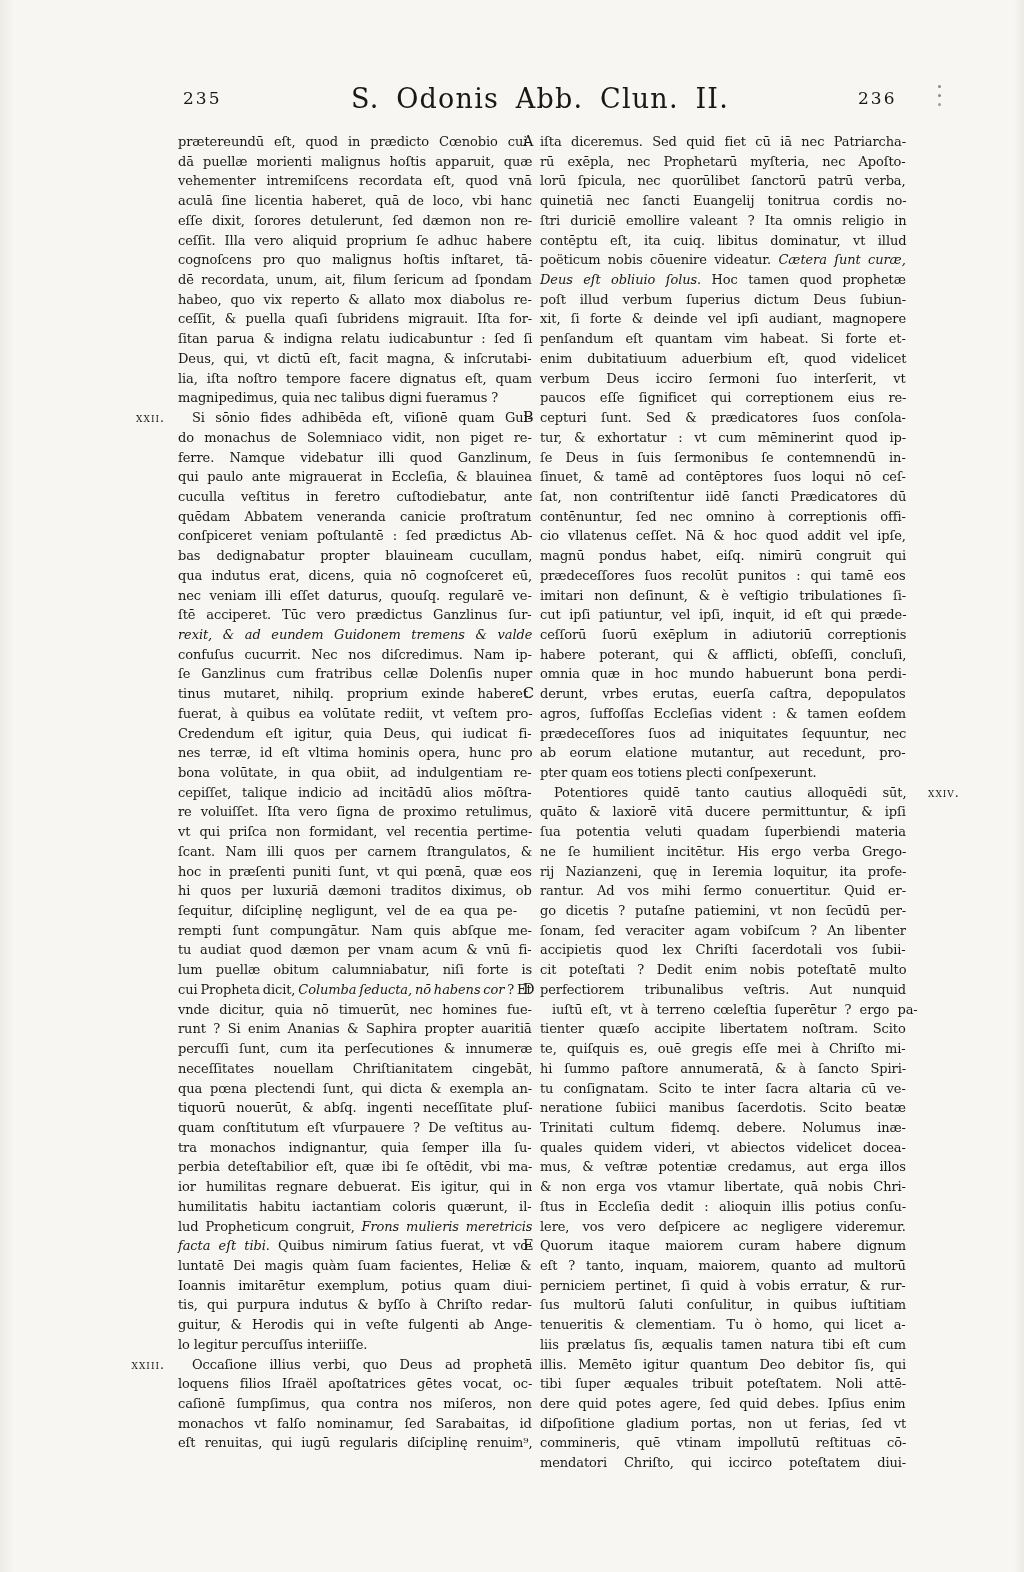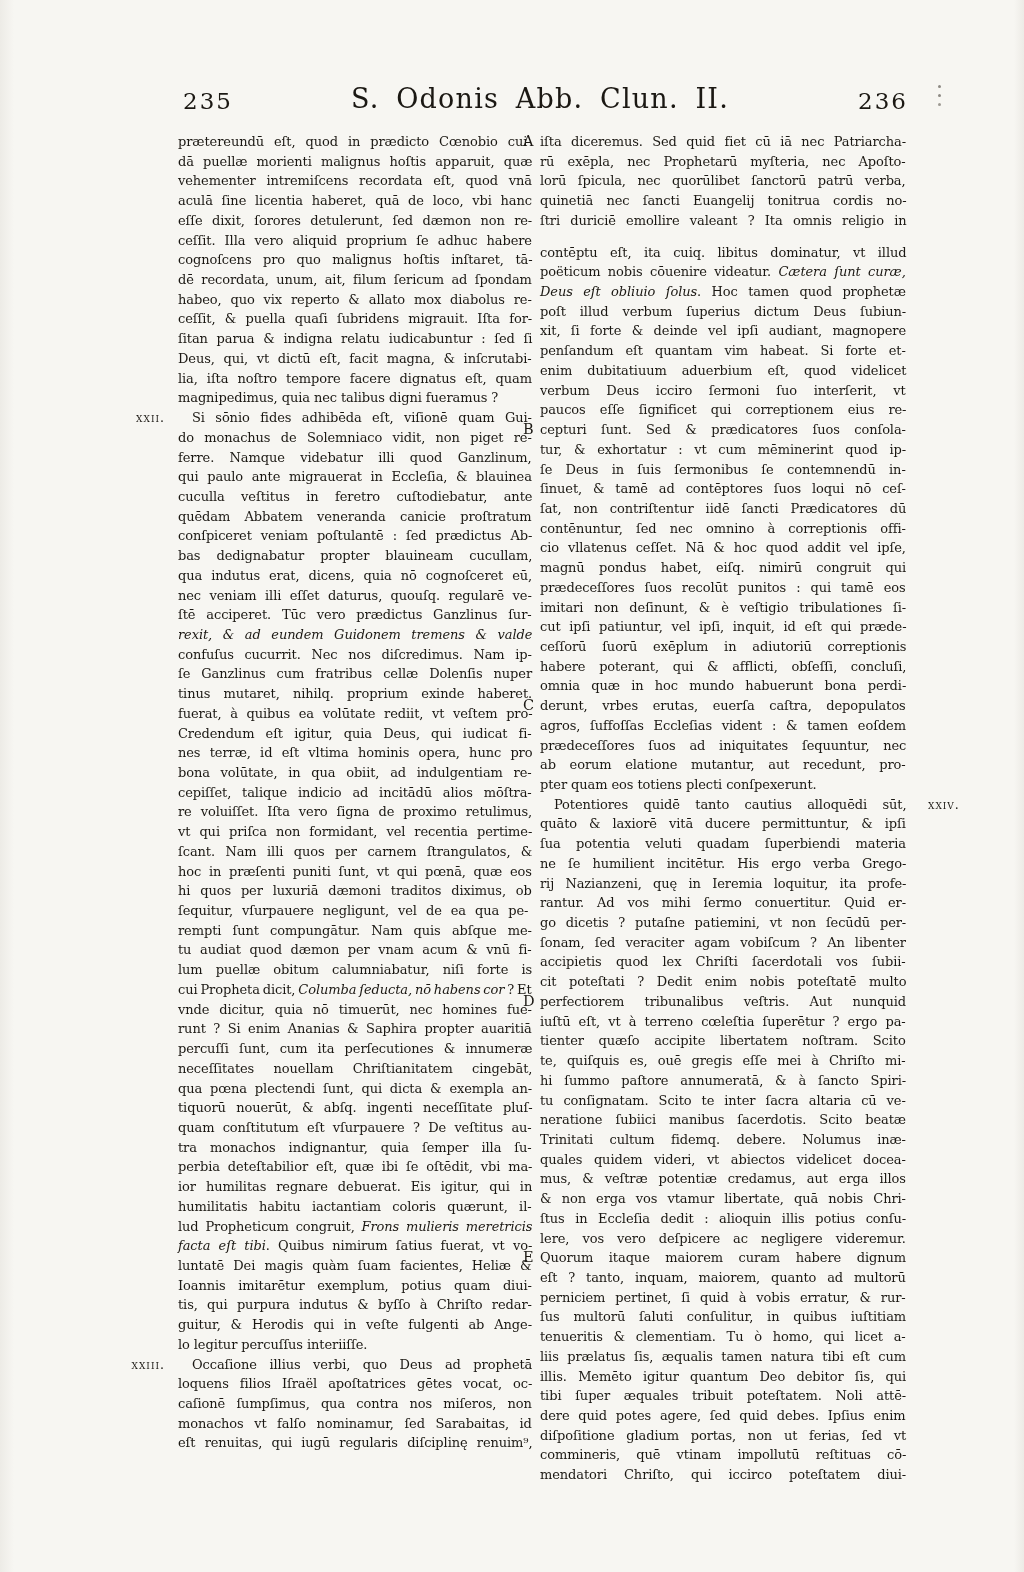--- a/index.html
+++ b/index.html
@@ -1,21 +1,21 @@
 <!DOCTYPE html>
 <html><head>
 <meta charset="utf-8">
 <style>
   html,body{margin:0;padding:0;background:#efeeea;}
   .page{position:relative;width:1024px;height:1572px;background:#f7f6f2;overflow:hidden;
         font-family:"DejaVu Serif", serif;color:#1b1813;
         background-image:linear-gradient(90deg, #edebe6 0px, rgba(247,246,242,0) 14px),
                          linear-gradient(270deg, #edebe6 0px, rgba(247,246,242,0) 10px);}
   .page-header{position:absolute;left:0;top:0;width:100%;height:130px;}
-  .folio{position:absolute;top:88px;font-size:23px;letter-spacing:2px;text-align:center;}
+  .folio{position:absolute;top:88px;font-size:17px;letter-spacing:2px;text-align:center;}
   .folio-left{left:183px;}
   .folio-right{left:858px;}
   .running-title{position:absolute;left:540px;top:83px;transform:translateX(-50%);
                  font-size:27px;letter-spacing:1.2px;word-spacing:7px;white-space:nowrap;}
   .column{position:absolute;top:132px;font-size:13px;}
   .column-left{left:178px;width:354px;}
   .column-right{left:540px;width:366px;}
   .line{position:relative;height:19.72px;line-height:19.72px;white-space:nowrap;}
   .lt{white-space:nowrap;letter-spacing:-0.1px;}
   .para-start .lt{margin-left:14px;}
@@ -72,21 +72,21 @@
       <div class="line" style="word-spacing: 4.625px;"><span class="lt">fuerat, à quibus ea volūtate rediit, vt veſtem pro-</span></div>
       <div class="line" style="word-spacing: 7.14286px;"><span class="lt">Credendum eſt igitur, quia Deus, qui iudicat fi-</span></div>
       <div class="line" style="word-spacing: 5.25px;"><span class="lt">nes terræ, id eſt vltima hominis opera, hunc pro</span></div>
       <div class="line" style="word-spacing: 6.71429px;"><span class="lt">bona volūtate, in qua obiit, ad indulgentiam re-</span></div>
       <div class="line" style="word-spacing: 6.83333px;"><span class="lt">cepiſſet, talique indicio ad incitādū alios mōſtra-</span></div>
       <div class="line" style="word-spacing: 5px;"><span class="lt">re voluiſſet. Iſta vero ſigna de proximo retulimus,</span></div>
       <div class="line" style="word-spacing: 5px;"><span class="lt">vt qui priſca non formidant, vel recentia pertime-</span></div>
       <div class="line" style="word-spacing: 6.42857px;"><span class="lt">ſcant. Nam illi quos per carnem ſtrangulatos, &amp;</span></div>
       <div class="line" style="word-spacing: 3.66667px;"><span class="lt">hoc in præſenti puniti ſunt, vt qui pœnā, quæ eos</span></div>
       <div class="line" style="word-spacing: 5.85714px;"><span class="lt">hi quos per luxuriā dæmoni traditos diximus, ob</span></div>
-      <div class="line" style="word-spacing: 5px;"><span class="lt">ſequitur, vſurpauere negligunt, vel de ea qua pe-</span></div>
+      <div class="line" style="word-spacing: 5px;"><span class="lt">ſequitur, diſciplinę negligunt, vel de ea qua pe-</span></div>
       <div class="line" style="word-spacing: 7.16667px;"><span class="lt">rempti ſunt compungātur. Nam quis abſque me-</span></div>
       <div class="line" style="word-spacing: 4.55556px;"><span class="lt">tu audiat quod dæmon per vnam acum &amp; vnū fi-</span></div>
       <div class="line" style="word-spacing: 9.16667px;"><span class="lt">lum puellæ obitum calumniabatur, niſi forte is</span></div>
       <div class="line" style="word-spacing: -1.11111px;"><span class="lt">cui Propheta dicit, <i>Columba ſeducta, nō habens cor</i> ? Et</span></div>
       <div class="line" style="word-spacing: 5.85714px;"><span class="lt">vnde dicitur, quia nō timuerūt, nec homines fue-</span></div>
       <div class="line" style="word-spacing: 3.5px;"><span class="lt">runt ? Si enim Ananias &amp; Saphira propter auaritiā</span></div>
       <div class="line" style="word-spacing: 6.16667px;"><span class="lt">percuſſi ſunt, cum ita perſecutiones &amp; innumeræ</span></div>
       <div class="line" style="word-spacing: 15.3333px;"><span class="lt">neceſſitates nouellam Chriſtianitatem cingebāt,</span></div>
       <div class="line" style="word-spacing: 3.875px;"><span class="lt">qua pœna plectendi ſunt, qui dicta &amp; exempla an-</span></div>
       <div class="line" style="word-spacing: 6.33333px;"><span class="lt">tiquorū nouerūt, &amp; abſq. ingenti neceſſitate pluſ-</span></div>
@@ -108,21 +108,21 @@
       <div class="line" style="word-spacing: 6.5px;"><span class="lt">monachos vt falſo nominamur, ſed Sarabaitas, id</span></div>
       <div class="line" style="word-spacing: 5.16667px;"><span class="lt">eſt renuitas, qui iugū regularis diſciplinę renuim⁹,</span></div>
     </div>
 
   <div class="column column-right">
       <div class="line" style="word-spacing: 5.375px;"><span class="lt">iſta diceremus. Sed quid fiet cū iā nec Patriarcha-</span><span class="gutter-letter">A</span></div>
       <div class="line" style="word-spacing: 9.16667px;"><span class="lt">rū exēpla, nec Prophetarū myſteria, nec Apoſto-</span></div>
       <div class="line" style="word-spacing: 7.5px;"><span class="lt">lorū ſpicula, nec quorūlibet ſanctorū patrū verba,</span></div>
       <div class="line" style="word-spacing: 9.16667px;"><span class="lt">quinetiā nec ſancti Euangelij tonitrua cordis no-</span></div>
       <div class="line" style="word-spacing: 6.25px;"><span class="lt">ſtri duriciē emollire valeant ? Ita omnis religio in</span></div>
-      <div class="line" style="word-spacing: 8.42857px; margin-top: 12px;"><span class="lt">contēptu eſt, ita cuiq. libitus dominatur, vt illud</span></div>
+      <div class="line" style="word-spacing: 8.42857px;"><span class="lt">contēptu eſt, ita cuiq. libitus dominatur, vt illud</span></div>
       <div class="line" style="word-spacing: 3.33333px;"><span class="lt">poëticum nobis cōuenire videatur. <i>Cætera ſunt curæ,</i></span></div>
       <div class="line" style="word-spacing: 6.42857px;"><span class="lt"><i>Deus eſt obliuio ſolus</i>. Hoc tamen quod prophetæ</span></div>
       <div class="line" style="word-spacing: 10px;"><span class="lt">poſt illud verbum ſuperius dictum Deus ſubiun-</span></div>
       <div class="line" style="word-spacing: 6.375px;"><span class="lt">xit, ſi forte &amp; deinde vel ipſi audiant, magnopere</span></div>
       <div class="line" style="word-spacing: 8px;"><span class="lt">penſandum eſt quantam vim habeat. Si forte et-</span></div>
       <div class="line" style="word-spacing: 11px;"><span class="lt">enim dubitatiuum aduerbium eſt, quod videlicet</span></div>
       <div class="line" style="word-spacing: 12.6667px;"><span class="lt">verbum Deus icciro ſermoni ſuo interſerit, vt</span></div>
       <div class="line" style="word-spacing: 10.1667px;"><span class="lt">paucos eſſe ſignificet qui correptionem eius re-</span></div>
       <div class="line" style="word-spacing: 10.5px;"><span class="lt">cepturi ſunt. Sed &amp; prædicatores ſuos conſola-</span><span class="gutter-letter">B</span></div>
       <div class="line" style="word-spacing: 7.75px;"><span class="lt">tur, &amp; exhortatur : vt cum mēminerint quod ip-</span></div>
@@ -147,21 +147,21 @@
       <div class="line" style="word-spacing: 8px;"><span class="lt">quāto &amp; laxiorē vitā ducere permittuntur, &amp; ipſi</span></div>
       <div class="line" style="word-spacing: 11.4px;"><span class="lt">ſua potentia veluti quadam ſuperbiendi materia</span></div>
       <div class="line" style="word-spacing: 8.14286px;"><span class="lt">ne ſe humilient incitētur. His ergo verba Grego-</span></div>
       <div class="line" style="word-spacing: 7.28571px;"><span class="lt">rij Nazianzeni, quę in Ieremia loquitur, ita profe-</span></div>
       <div class="line" style="word-spacing: 8.85714px;"><span class="lt">rantur. Ad vos mihi ſermo conuertitur. Quid er-</span></div>
       <div class="line" style="word-spacing: 5.75px;"><span class="lt">go dicetis ? putaſne patiemini, vt non ſecūdū per-</span></div>
       <div class="line" style="word-spacing: 6.14286px;"><span class="lt">ſonam, ſed veraciter agam vobiſcum ? An libenter</span></div>
       <div class="line" style="word-spacing: 10.1667px;"><span class="lt">accipietis quod lex Chriſti ſacerdotali vos ſubii-</span></div>
       <div class="line" style="word-spacing: 8.71429px;"><span class="lt">cit poteſtati ? Dedit enim nobis poteſtatē multo</span></div>
       <div class="line" style="word-spacing: 16.25px;"><span class="lt">perfectiorem tribunalibus veſtris. Aut nunquid</span><span class="gutter-letter">D</span></div>
-      <div class="line" style="word-spacing: 4.11111px;"><span class="lt">iuſtū eſt, vt à terreno cœleſtia ſuperētur ? ergo pa-</span></div>
+      <div class="line" style="word-spacing: 4.11111px; margin-left: 12px;"><span class="lt">iuſtū eſt, vt à terreno cœleſtia ſuperētur ? ergo pa-</span></div>
       <div class="line" style="word-spacing: 10.6px;"><span class="lt">tienter quæſo accipite libertatem noſtram. Scito</span></div>
       <div class="line" style="word-spacing: 6.11111px;"><span class="lt">te, quiſquis es, ouē gregis eſſe mei à Chriſto mi-</span></div>
       <div class="line" style="word-spacing: 7.85714px;"><span class="lt">hi ſummo paſtore annumeratā, &amp; à ſancto Spiri-</span></div>
       <div class="line" style="word-spacing: 6px;"><span class="lt">tu conſignatam. Scito te inter ſacra altaria cū ve-</span></div>
       <div class="line" style="word-spacing: 9px;"><span class="lt">neratione ſubiici manibus ſacerdotis. Scito beatæ</span></div>
       <div class="line" style="word-spacing: 12.4px;"><span class="lt">Trinitati cultum fidemq. debere. Nolumus inæ-</span></div>
       <div class="line" style="word-spacing: 7.5px;"><span class="lt">quales quidem videri, vt abiectos videlicet docea-</span></div>
       <div class="line" style="word-spacing: 7px;"><span class="lt">mus, &amp; veſtræ potentiæ credamus, aut erga illos</span></div>
       <div class="line" style="word-spacing: 6.125px;"><span class="lt">&amp; non erga vos vtamur libertate, quā nobis Chri-</span></div>
       <div class="line" style="word-spacing: 6.5px;"><span class="lt">ſtus in Eccleſia dedit : alioquin illis potius conſu-</span></div>

